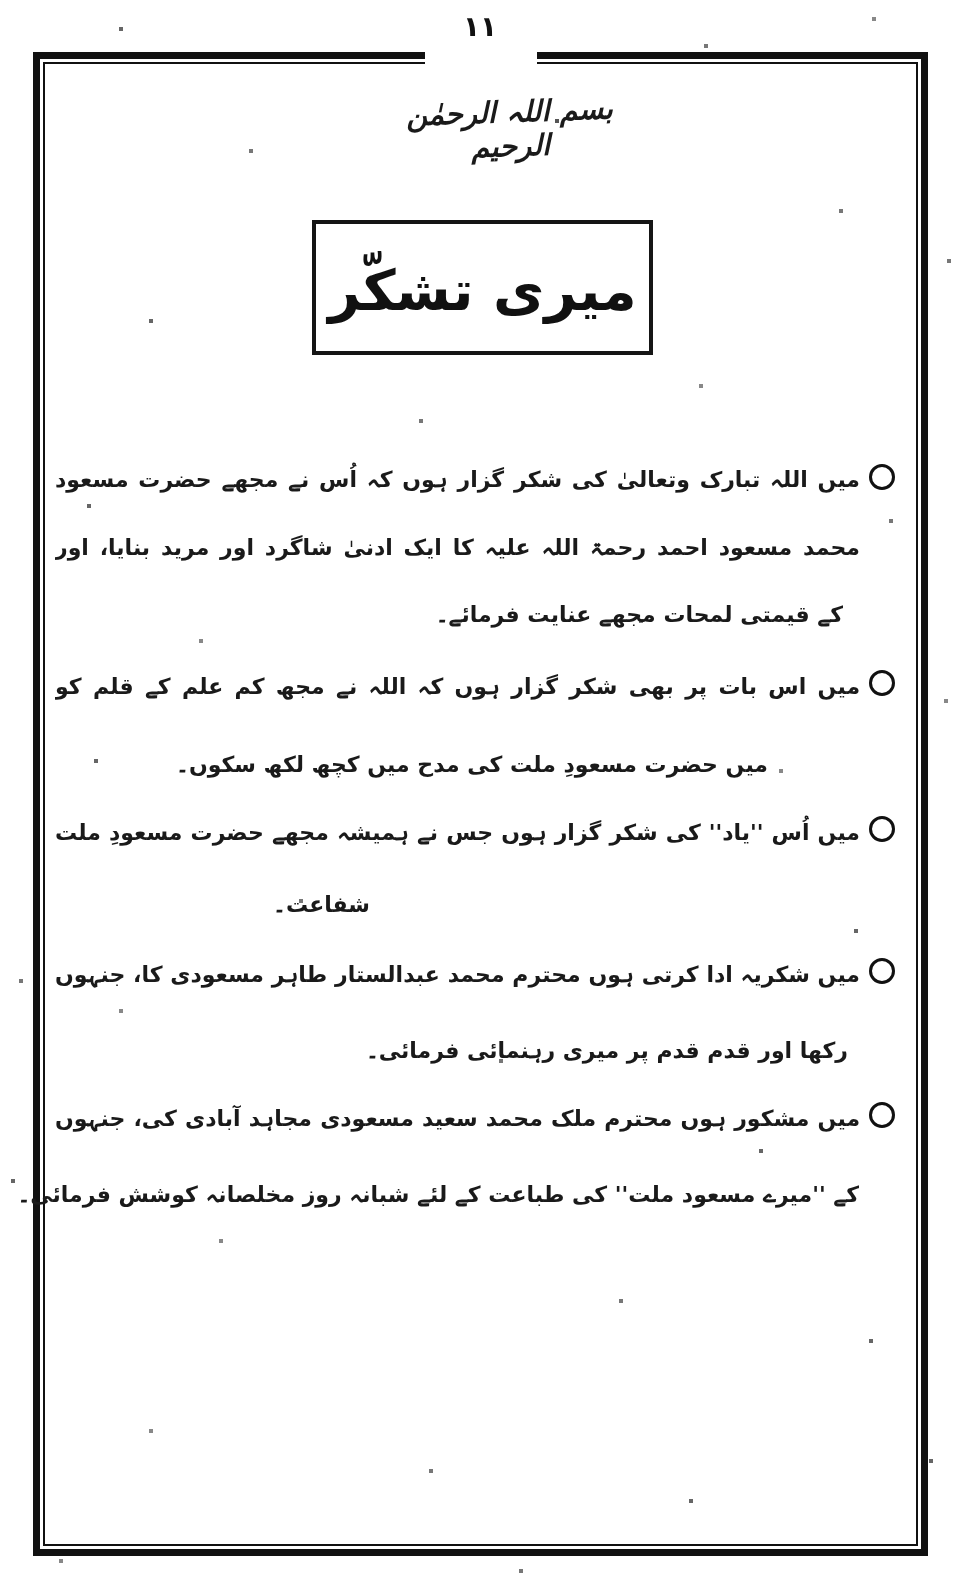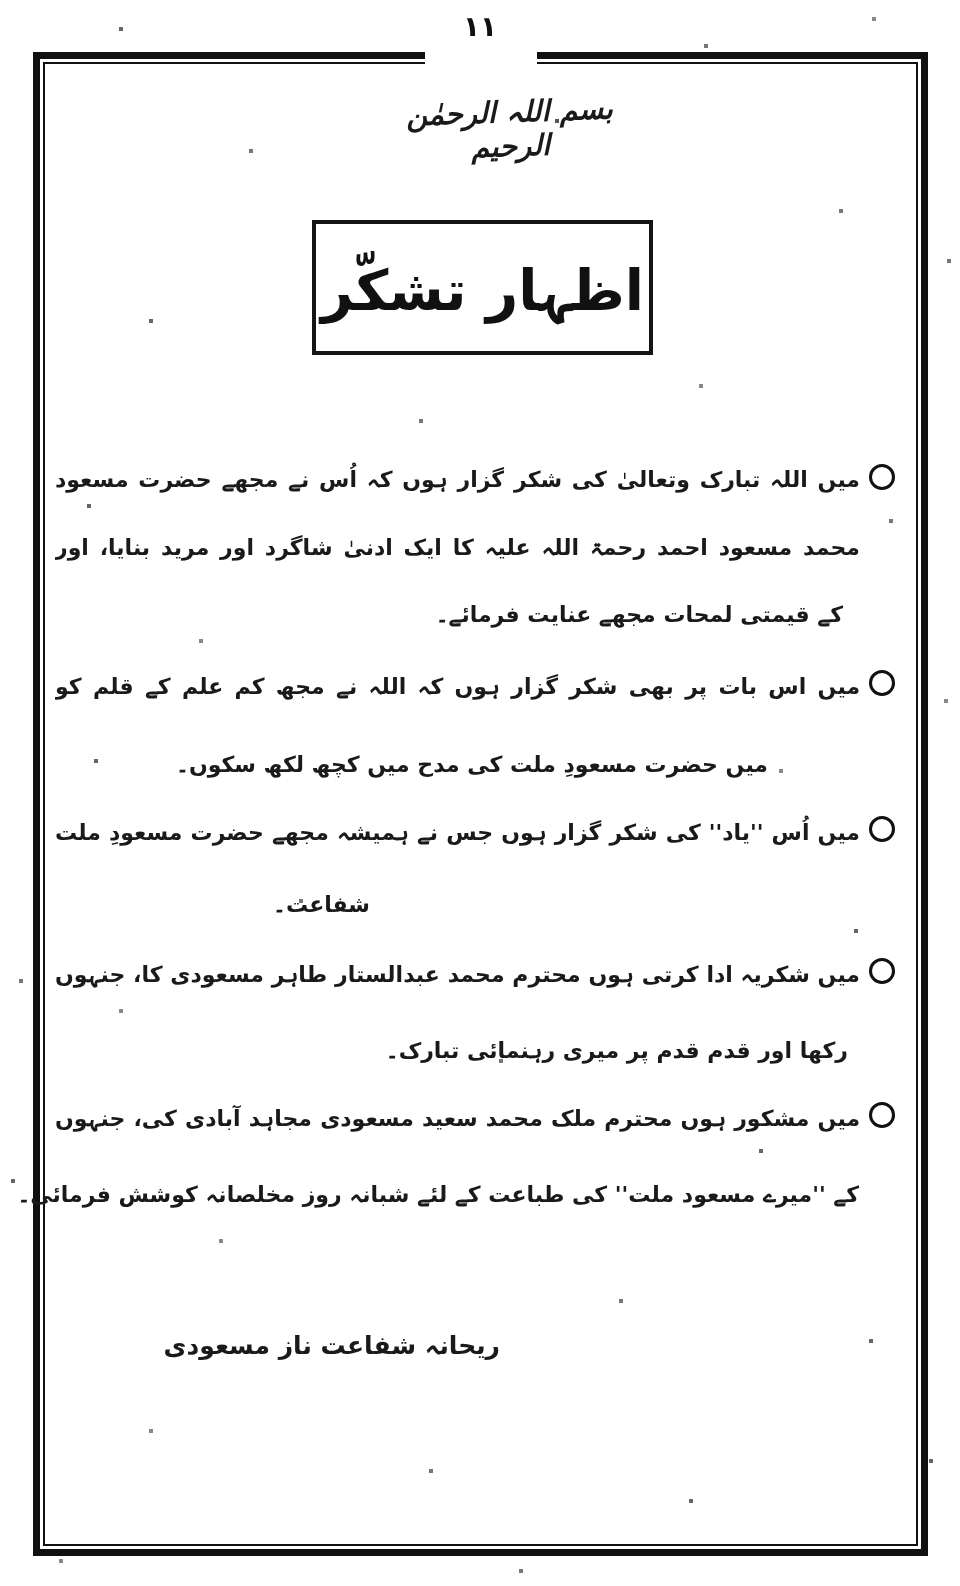--- a/index.html
+++ b/index.html
@@ -130,39 +130,38 @@
   <div class="frame">
     <div class="frame-inner"></div>
   </div>
   <div class="frame-gap"></div>
 
   <div class="page-number">۱۱</div>
 
   <div class="bismillah">بسم اللہ الرحمٰن الرحیم</div>
 
   <div class="title-box">
-    <div class="title-text">اظہار تشکّر</div>
+    <div class="title-text">میری تشکّر</div>
   </div>
 
   <div class="bullet" style="left:869px; top:464px;"></div>
   <div class="line line-full" style="top:455px;">میں اللہ تبارک وتعالیٰ کی شکر گزار ہوں کہ اُس نے مجھے حضرت مسعود ملت پروفیسر ڈاکٹر</div>
   <div class="line line-full" style="top:523px;">محمد مسعود احمد رحمۃ اللہ علیہ کا ایک ادنیٰ شاگرد اور مرید بنایا، اور حضرت کی روحانی صحبت</div>
   <div class="line line-cont" style="top:590px; right:117px;">کے قیمتی لمحات مجھے عنایت فرمائے۔</div>
 
   <div class="bullet" style="left:869px; top:670px;"></div>
   <div class="line line-full" style="top:662px;">میں اس بات پر بھی شکر گزار ہوں کہ اللہ نے مجھ کم علم کے قلم کو طاقت و روانی بخشی کہ</div>
   <div class="line line-cont" style="top:740px; right:192px;">میں حضرت مسعودِ ملت کی مدح میں کچھ لکھ سکوں۔</div>
 
   <div class="bullet" style="left:869px; top:816px;"></div>
   <div class="line line-full" style="top:808px;">میں اُس ''یاد'' کی شکر گزار ہوں جس نے ہمیشہ مجھے حضرت مسعودِ ملت سے نزدیک</div>
   <div class="line line-cont" style="top:880px; right:590px;">شفاعت۔</div>
 
   <div class="bullet" style="left:869px; top:958px;"></div>
   <div class="line line-full" style="top:950px;">میں شکریہ ادا کرتی ہوں محترم محمد عبدالستار طاہر مسعودی کا، جنہوں نے مجھے ہمیشہ متحرک</div>
-  <div class="line line-cont" style="top:1026px; right:112px;">رکھا اور قدم قدم پر میری رہنمائی تبارک۔</div>
+  <div class="line line-cont" style="top:1026px; right:112px;">رکھا اور قدم قدم پر میری رہنمائی فرمائی۔</div>
 
   <div class="bullet" style="left:869px; top:1102px;"></div>
   <div class="line line-full" style="top:1094px;">میں مشکور ہوں محترم ملک محمد سعید مسعودی مجاہد آبادی کی، جنہوں نے باوجود علالت</div>
   <div class="line line-cont" style="top:1170px; right:101px;">کے ''میرے مسعود ملت'' کی طباعت کے لئے شبانہ روز مخلصانہ کوشش فرمائی۔</div>
 
-  <div class="sig" style="top:1322px; right:460px;">ریحانہ شفاعت ناز مسعودی</div>
 
 </div>
 
 </body></html>

